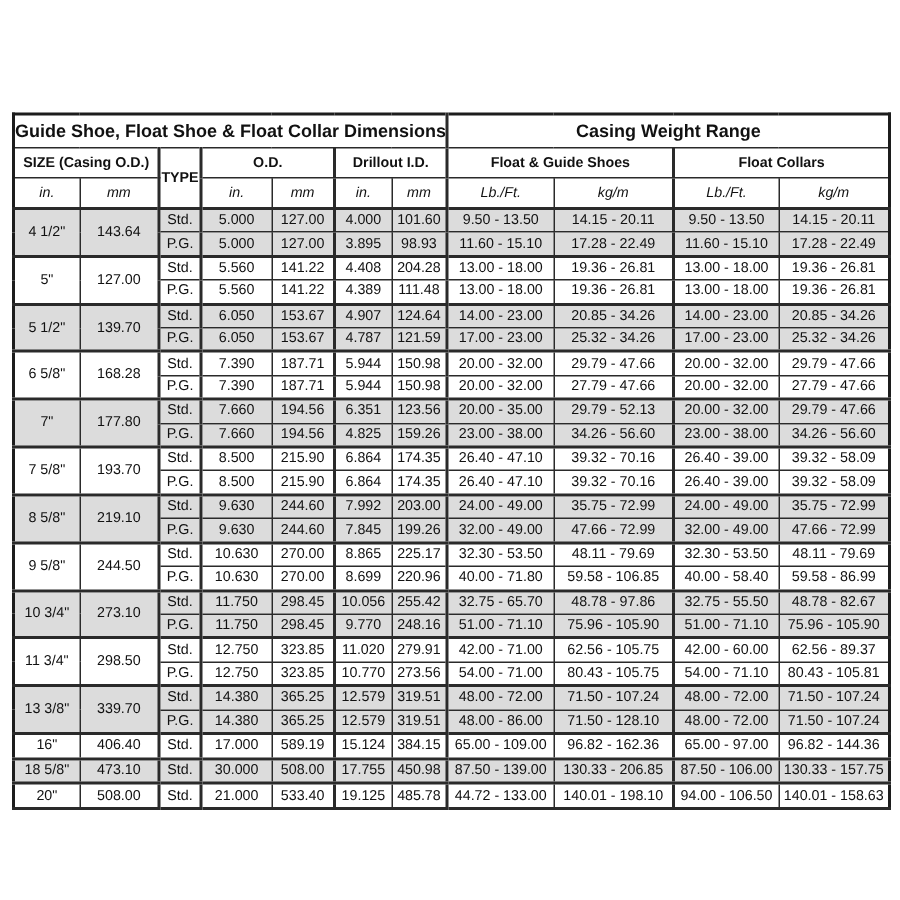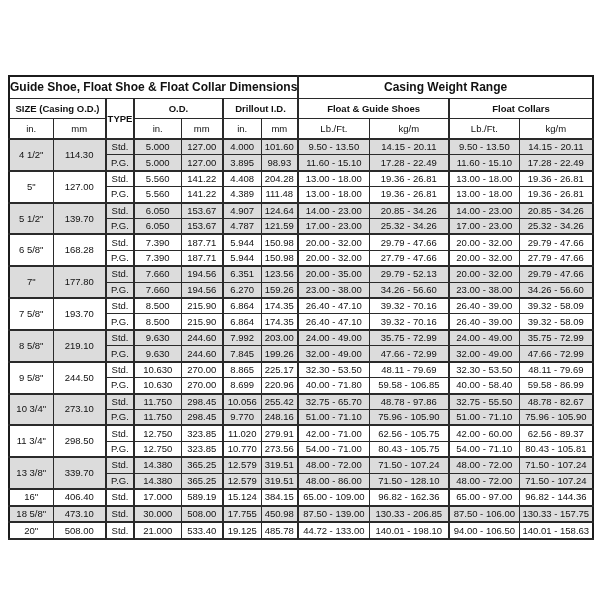--- a/index.html
+++ b/index.html
@@ -13,21 +13,21 @@
   .casing th,.casing td{
     border:1px solid #2a2a2a;
     padding:0;margin:0;
     text-align:center;vertical-align:middle;
     color:#111;font-size:9.5px;line-height:1.05;
     overflow:hidden;white-space:nowrap;
   }
   .casing th{font-weight:bold;}
   .casing th.title{font-size:12px;height:21px;}
   .casing tr.colhead th{font-size:9.5px;height:19px;}
-  .casing td.units{font-weight:normal;height:19px;}
+  .casing td.units{font-style:italic;font-weight:normal;height:19px;}
   .bl2{border-left-width:2px !important;}
   .bb2{border-bottom-width:2px !important;}
   .shade{background:var(--shade,#dcdcdc);}
 </style>
 </head>
 <body>
 
 <div class="sheet">
   <table class="casing">
     <colgroup>
@@ -65,21 +65,21 @@
         <td class="units bb2">mm</td>
         <td class="units bb2 bl2">Lb./Ft.</td>
         <td class="units bb2">kg/m</td>
         <td class="units bb2 bl2">Lb./Ft.</td>
         <td class="units bb2">kg/m</td>
       </tr>
     </thead>
     <tbody id="table-body">
         <tr>
           <td rowspan="2" class="shade bb2">4 1/2"</td>
-          <td rowspan="2" class="shade bb2">114.30</td>
+          <td rowspan="2" class="shade bb2">143.64</td>
           <td class="shade bl2">Std.</td>
           <td class="shade bl2">5.000</td>
           <td class="shade ">127.00</td>
           <td class="shade bl2">4.000</td>
           <td class="shade ">101.60</td>
           <td class="shade bl2">9.50 - 13.50</td>
           <td class="shade ">14.15 - 20.11</td>
           <td class="shade bl2">9.50 - 13.50</td>
           <td class="shade ">14.15 - 20.11</td>
         </tr>
@@ -176,21 +176,21 @@
           <td class="shade ">123.56</td>
           <td class="shade bl2">20.00 - 35.00</td>
           <td class="shade ">29.79 - 52.13</td>
           <td class="shade bl2">20.00 - 32.00</td>
           <td class="shade ">29.79 - 47.66</td>
         </tr>
         <tr>
           <td class="shade bl2 bb2">P.G.</td>
           <td class="shade bl2 bb2">7.660</td>
           <td class="shade  bb2">194.56</td>
-          <td class="shade bl2 bb2">6.270</td>
+          <td class="shade bl2 bb2">4.825</td>
           <td class="shade  bb2">159.26</td>
           <td class="shade bl2 bb2">23.00 - 38.00</td>
           <td class="shade  bb2">34.26 - 56.60</td>
           <td class="shade bl2 bb2">23.00 - 38.00</td>
           <td class="shade  bb2">34.26 - 56.60</td>
         </tr>
         <tr>
           <td rowspan="2" class="bb2">7 5/8"</td>
           <td rowspan="2" class="bb2">193.70</td>
           <td class="bl2">Std.</td>

